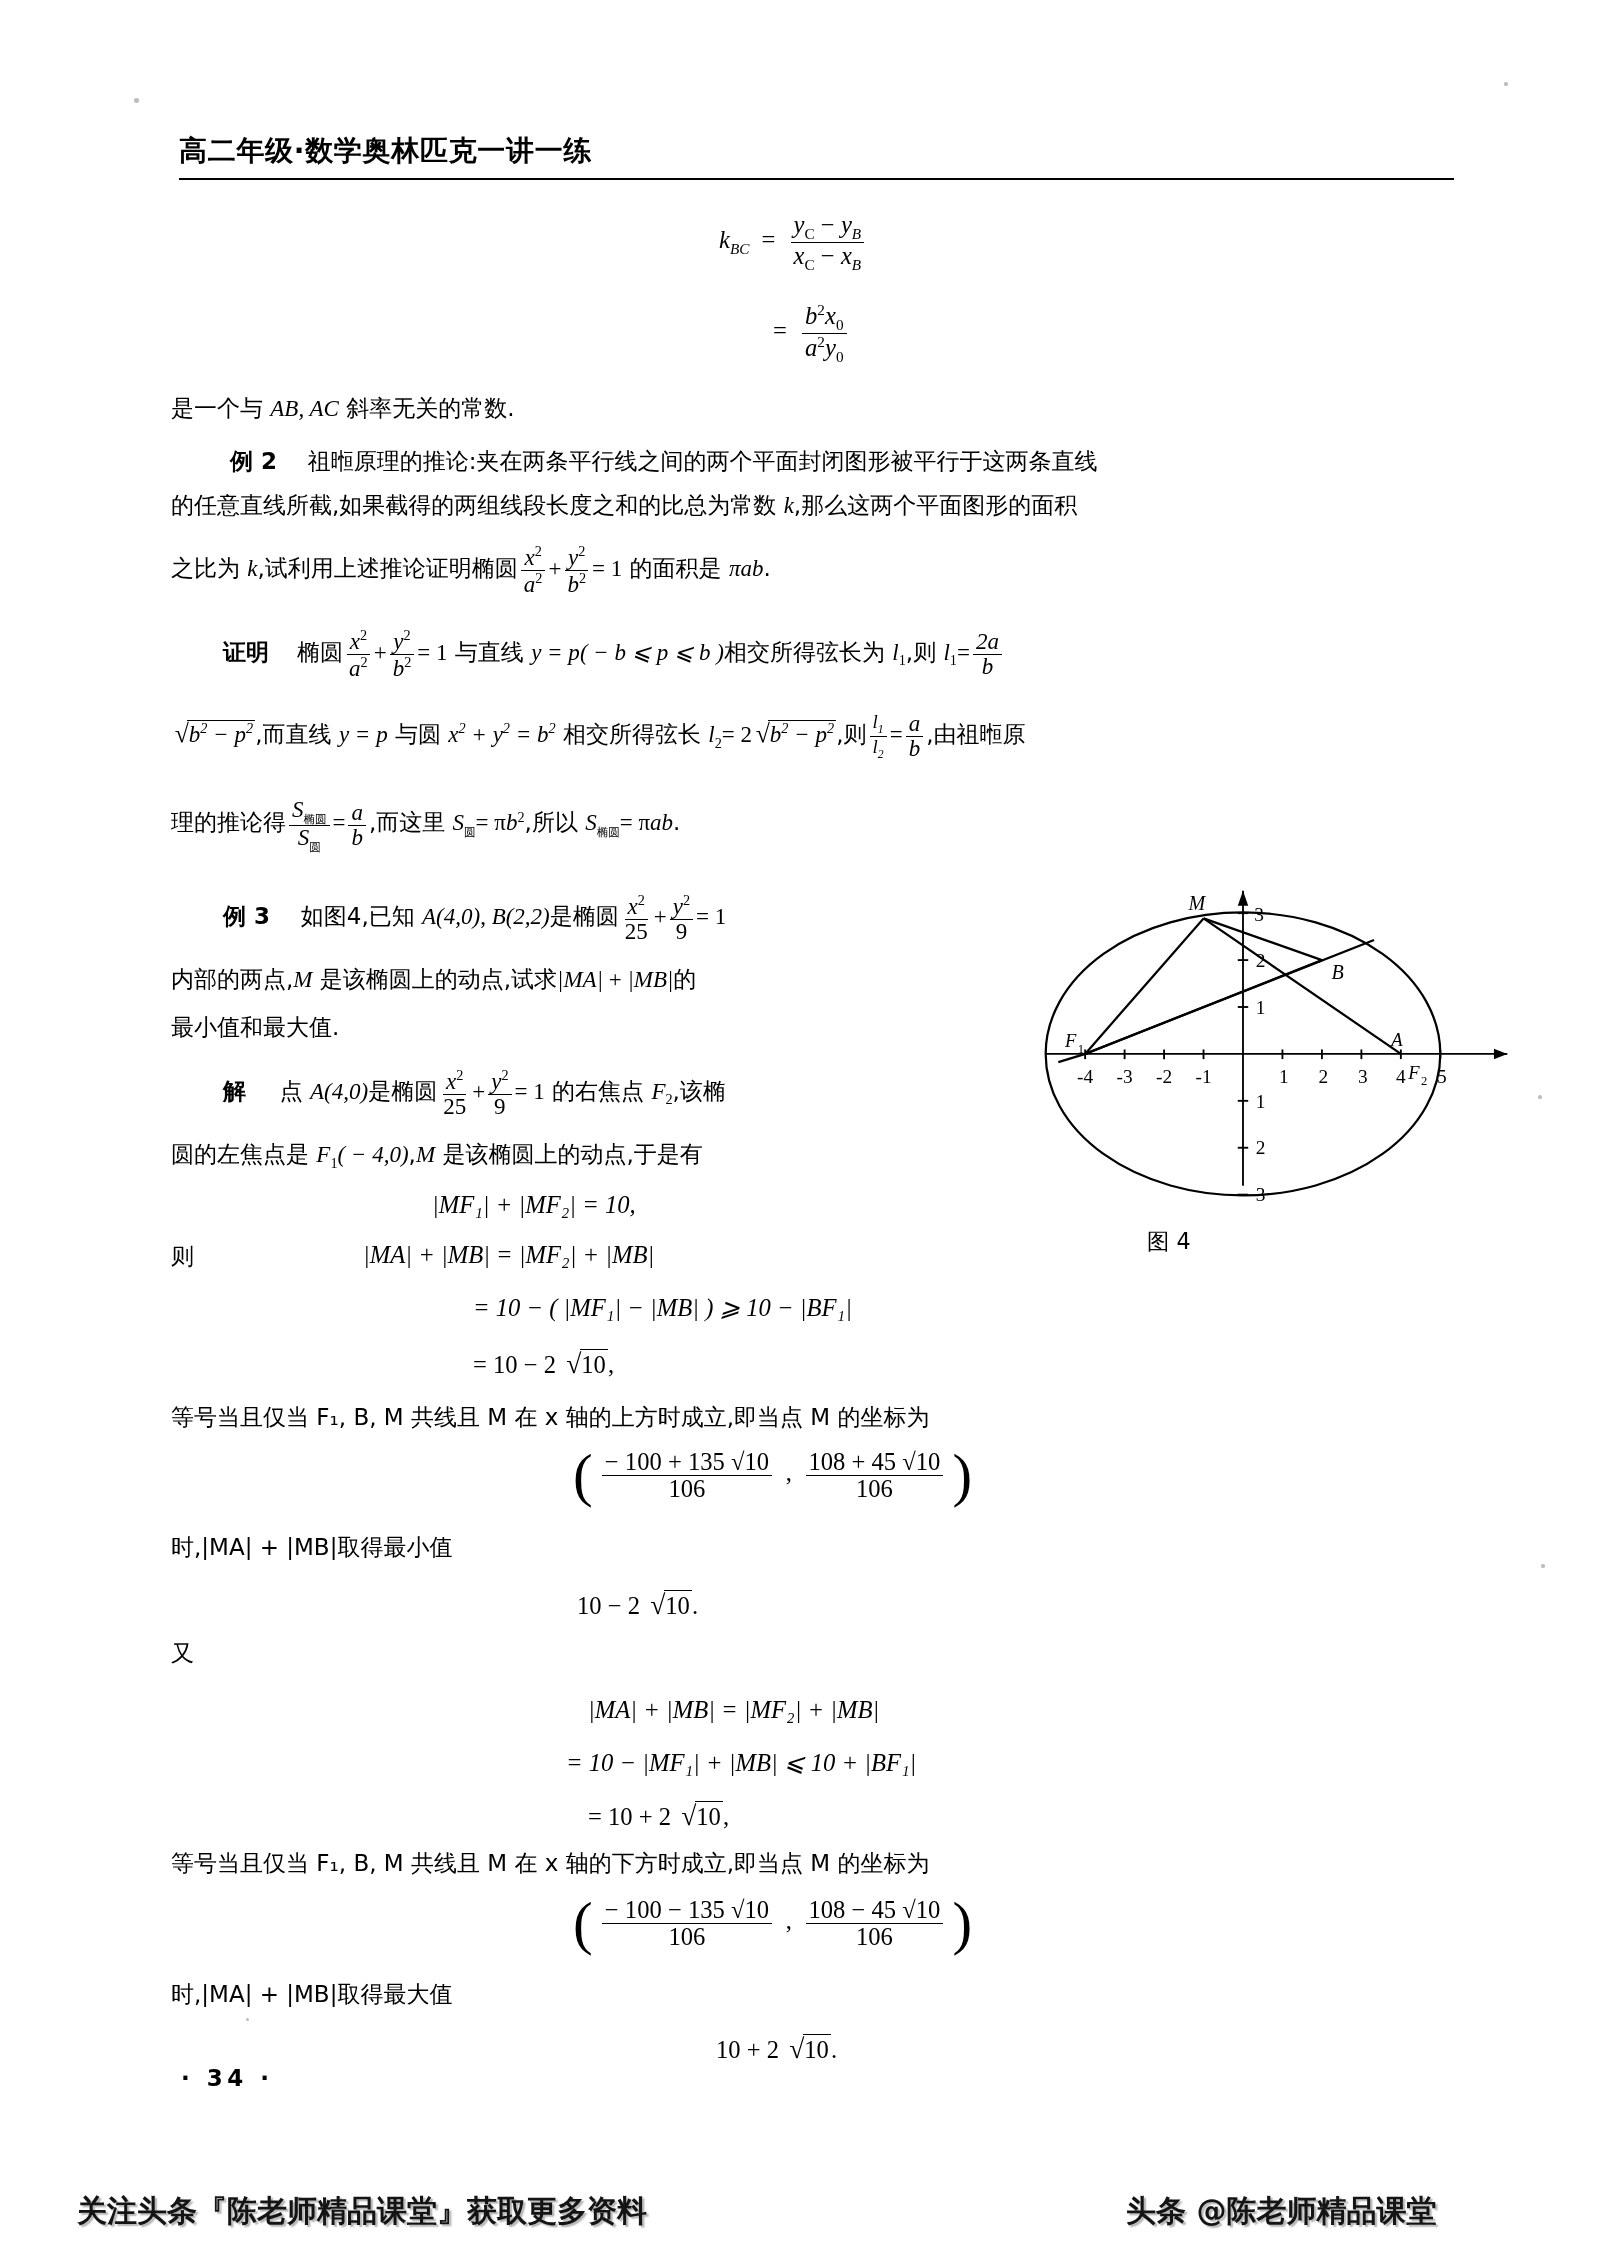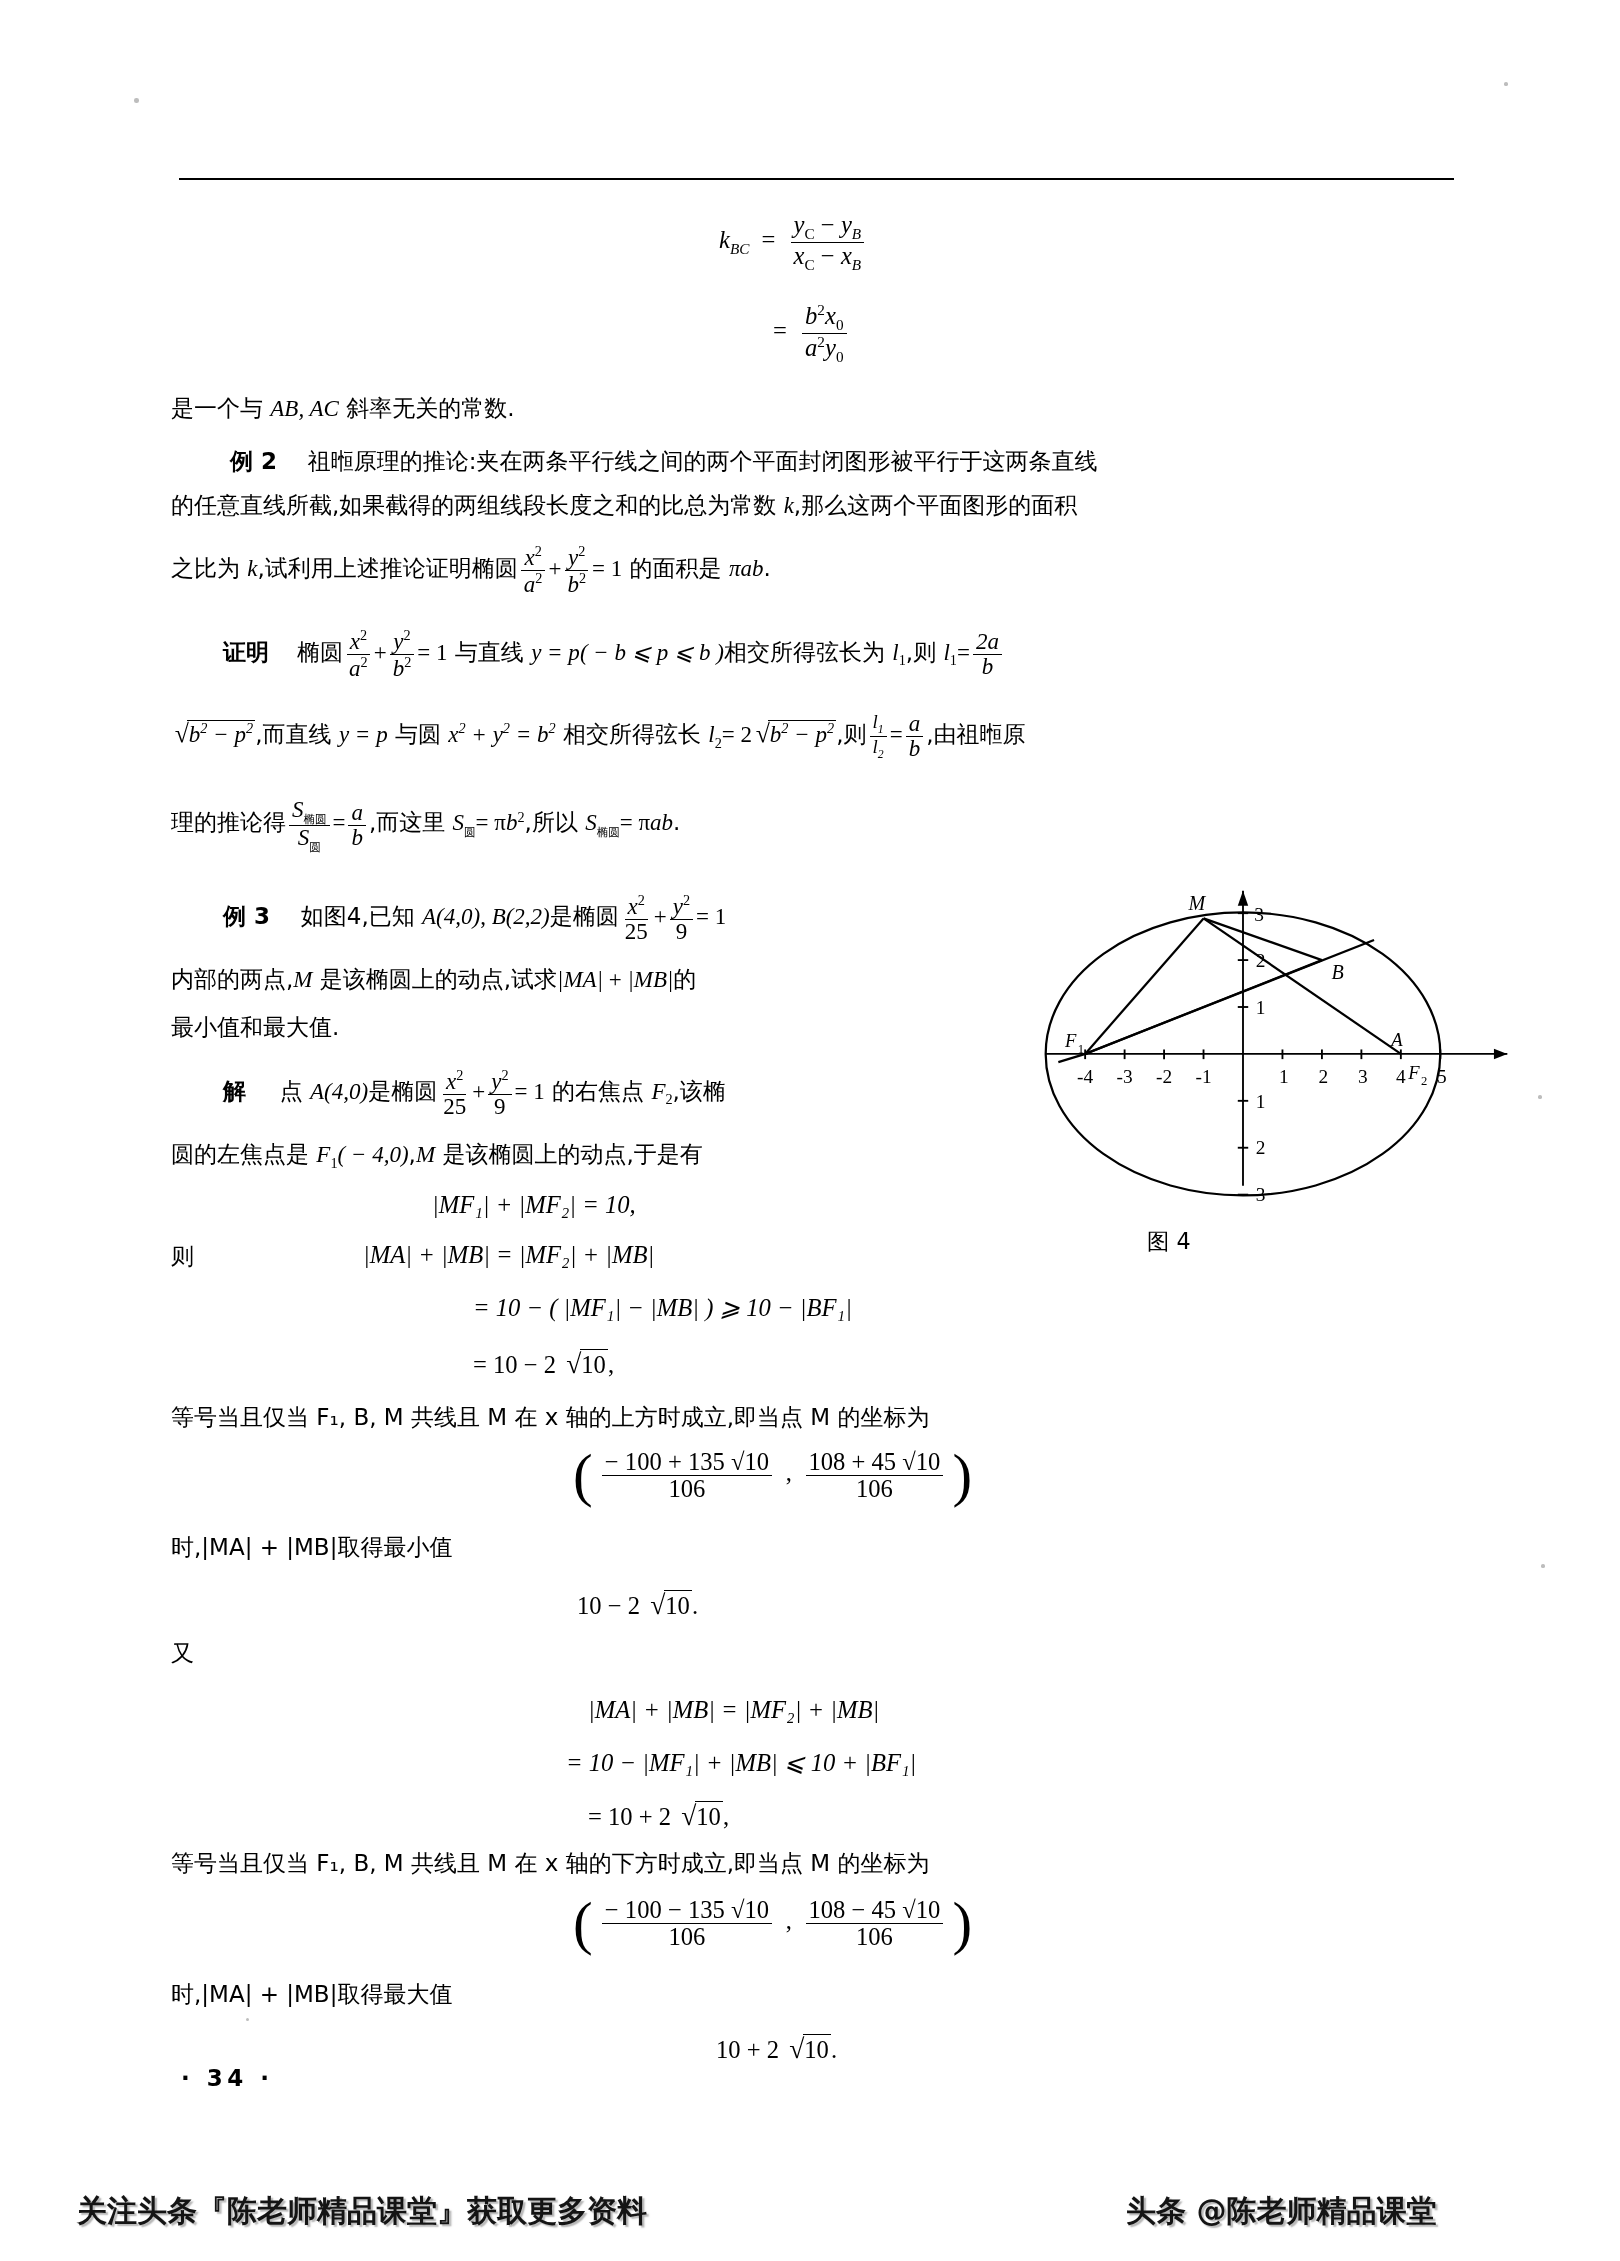--- a/index.html
+++ b/index.html
@@ -92,20 +92,23 @@
   .wm-right { left:1126px; }
 
   
   .speck { position:absolute; background:#bdbdbd; border-radius:50%; }
 </style>
 </head>
 <body>
 
 <div class="page">
 
+  <div class="header">
+    <div class="header-title">高二年级·数学奥林匹克一讲一练</div>
+  </div>
   <div class="header-rule"></div>
 
   <div class="disp" style="left:719px; top:212px;">
     <span class="mi">k</span><sub class="e mi">BC</sub>
     <span class="mr" style="margin:0 6px;">=</span>
     <span class="frac">
       <span class="num"><span class="mi">y</span><sub class="e mr">C</sub> <span class="mr">−</span> <span class="mi">y</span><sub class="e mi">B</sub></span>
       <span class="den"><span class="mi">x</span><sub class="e mr">C</sub> <span class="mr">−</span> <span class="mi">x</span><sub class="e mi">B</sub></span>
     </span>
   </div>

